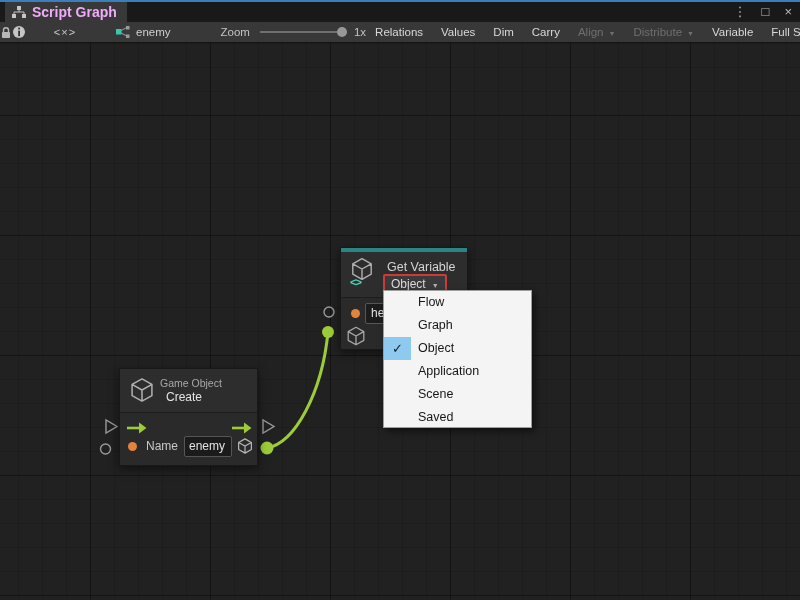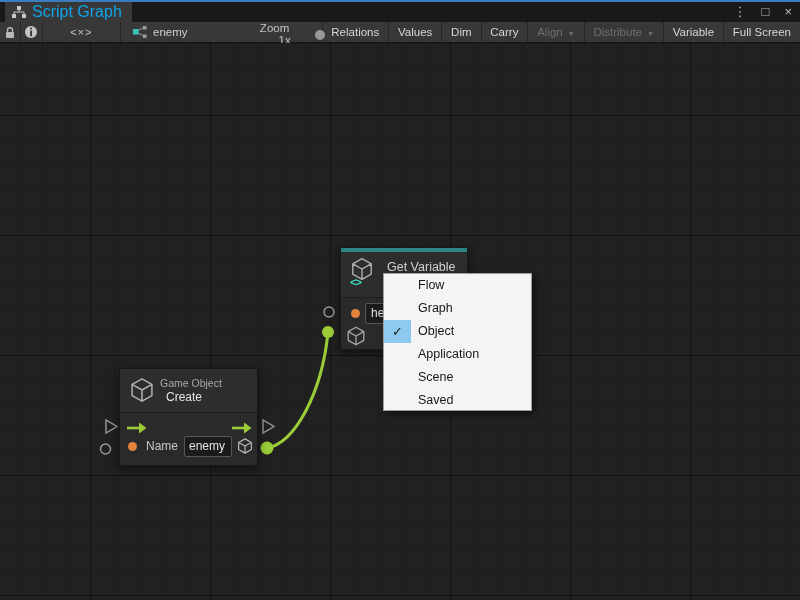--- a/index.html
+++ b/index.html
@@ -6,36 +6,36 @@
   *{box-sizing:border-box;font-family:"Liberation Sans",sans-serif;}
   #window{position:relative;width:800px;height:600px;background:#191919;overflow:hidden;}
 
   
   .top-accent{position:absolute;left:0;top:0;width:800px;height:2px;background:#3c7dbd;}
 
   
   .tabbar{position:absolute;left:0;top:2px;width:800px;height:20px;background:#191919;}
   .tab{position:absolute;left:5px;top:0;height:20px;min-width:106px;background:#383838;
        display:flex;align-items:center;gap:6px;padding:0 10px 0 7px;}
-  .tab-label{font-size:16px;color:#0ea5e9;white-space:nowrap;}
+  .tab-label{font-size:14px;color:#f0abfc;white-space:nowrap;font-weight:bold;}
   .win-controls{position:absolute;right:8px;top:0;height:20px;display:flex;align-items:center;gap:15px;color:#bdbdbd;}
   .win-controls span{font-size:13px;line-height:20px;cursor:default;}
 
   
   .toolbar{position:absolute;left:0;top:22px;width:800px;height:21px;background:#383838;
            border-bottom:1px solid #141414;display:flex;align-items:stretch;font-size:11.5px;color:#d8d8d8;}
   .sep{width:1px;background:#262626;}
   .tbtn{display:flex;align-items:center;justify-content:center;padding:0 9px;white-space:nowrap;cursor:default;}
   .tbtn.icon-btn{width:27px;padding:0;}
   .tbtn.disabled{color:#6f6f6f;}
   .arrow-glyph{font-size:7px;margin-left:5px;position:relative;top:1px;}
   .code-glyph{font-size:11px;letter-spacing:1px;color:#c9c9c9;width:60px;text-align:center;}
   .breadcrumb{display:flex;align-items:center;gap:6px;padding:0 12px;}
   .breadcrumb-label{font-size:11.5px;color:#cfcfcf;}
-  .zoom-group{display:flex;align-items:center;margin-left:38px;flex-direction:column;}
+  .zoom-group{display:flex;align-items:center;margin-left:38px;}
   .zoom-label{color:#c4c4c4;margin-right:10px;}
   .zoom-track{position:relative;width:84px;height:2px;background:#707070;}
   .zoom-handle{position:absolute;right:-3px;top:-4px;width:10px;height:10px;border-radius:50%;background:#989898;}
   .zoom-value{margin-left:10px;color:#c4c4c4;}
   .spacer{flex:1;}
 
   
   .canvas{position:absolute;left:0;top:43px;width:800px;height:557px;background-color:#212121;
     background-image:
       linear-gradient(rgba(0,0,0,0.30) 1px, transparent 1px),
@@ -80,21 +80,21 @@
   .flow-arrow{position:absolute;top:9px;}
   .flow-arrow.left{left:7px;}
   .flow-arrow.right{left:112px;}
   .cr-dot{left:8px;top:29px;}
   .cr-port-label{position:absolute;left:26px;top:26px;font-size:12px;color:#c8c8c8;}
   .cr-field{position:absolute;left:64px;top:23px;width:48px;height:21px;background:#1b1b1b;border:1px solid #565656;
             border-radius:2px;color:#e3e3e3;font-size:12px;line-height:19px;padding:0 4px;}
   .cr-row-cube{position:absolute;left:116px;top:24px;}
 
   
-  .scope-menu{position:absolute;left:383px;top:230px;width:149px;height:138px;background:#f4f4f4;
+  .scope-menu{position:absolute;left:383px;top:247px;width:149px;height:138px;background:#f4f4f4;
               border:1px solid #9e9e9e;box-shadow:3px 3px 7px rgba(0,0,0,0.55);z-index:30;}
   .menu-item{position:relative;height:23px;line-height:23px;padding-left:34px;font-size:12.5px;color:#161616;cursor:default;}
   .menu-check{position:absolute;left:0;top:0;width:27px;height:23px;background:#8ec9ef;
               text-align:center;color:#1a1a1a;font-size:13px;}
 </style>
 </head>
 <body>
 
 <div id="window">
   <div class="top-accent"></div>

